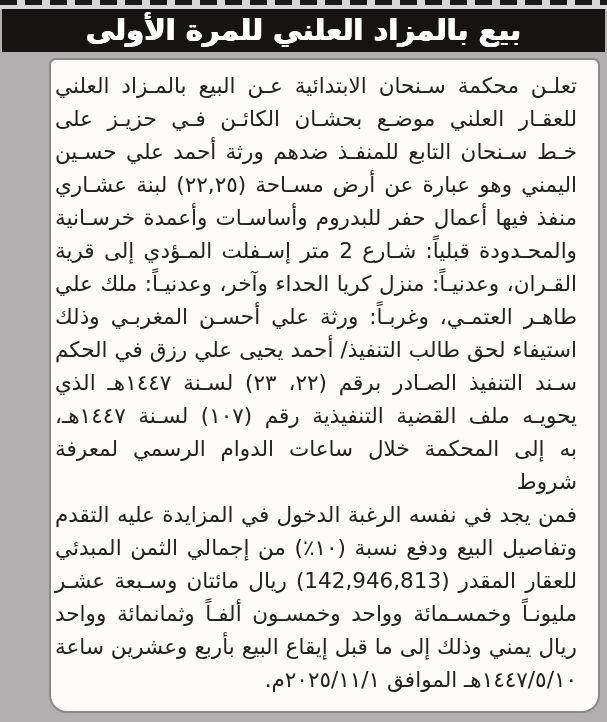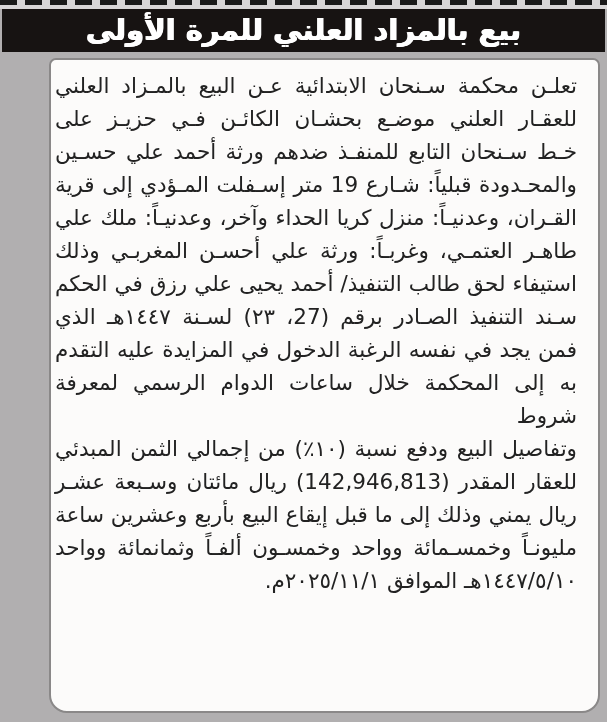--- a/index.html
+++ b/index.html
@@ -74,26 +74,29 @@
 <div class="page">
   <div class="dashes"></div>
   <div class="dash-under"></div>
   <div class="band">
     <span class="title">بيع بالمزاد العلني للمرة الأولى</span>
   </div>
   <div class="paper" lang="ar">
       <div class="line" dir="rtl">تعلـن محكمة سـنحان الابتدائية عـن البيع بالمـزاد العلني</div>
       <div class="line" dir="rtl">للعقـار العلني موضـع بحشـان الكائـن فـي حزيـز على</div>
       <div class="line" dir="rtl">خـط سـنحان التابع للمنفـذ ضدهم ورثة أحمد علي حسـين</div>
-      <div class="line" dir="rtl">والمحـدودة قبلياً: شـارع 19 متر إسـفلت المـؤدي إلى قرية</div>
+      <div class="line" dir="rtl">اليمني وهو عبارة عن أرض مسـاحة (٢٢,٢٥) لبنة عشـاري</div>
+      <div class="line" dir="rtl">منفذ فيها أعمال حفر للبدروم وأساسـات وأعمدة خرسـانية</div>
+      <div class="line" dir="rtl">والمحـدودة قبلياً: شـارع 2 متر إسـفلت المـؤدي إلى قرية</div>
       <div class="line" dir="rtl">القـران، وعدنيـاً: منزل كريا الحداء وآخر، وعدنيـاً: ملك علي</div>
       <div class="line" dir="rtl">طاهـر العتمـي، وغربـاً: ورثة علي أحسـن المغربـي وذلك</div>
       <div class="line" dir="rtl">استيفاء لحق طالب التنفيذ/ أحمد يحيى علي رزق في الحكم</div>
-      <div class="line" dir="rtl">سـند التنفيذ الصـادر برقم (27، ٢٣) لسـنة ١٤٤٧هـ الذي</div>
+      <div class="line" dir="rtl">سـند التنفيذ الصـادر برقم (٢٢، ٢٣) لسـنة ١٤٤٧هـ الذي</div>
+      <div class="line" dir="rtl">يحويـه ملف القضية التنفيذية رقم (١٠٧) لسـنة ١٤٤٧هـ،</div>
+      <div class="line" dir="rtl">به إلى المحكمة خلال ساعات الدوام الرسمي لمعرفة شروط</div>
       <div class="line" dir="rtl">فمن يجد في نفسه الرغبة الدخول في المزايدة عليه التقدم</div>
-      <div class="line" dir="rtl">به إلى المحكمة خلال ساعات الدوام الرسمي لمعرفة شروط</div>
       <div class="line" dir="rtl">وتفاصيل البيع ودفع نسبة (١٠٪) من إجمالي الثمن المبدئي</div>
       <div class="line" dir="rtl">للعقار المقدر (142,946,813) ريال مائتان وسـبعة عشـر</div>
+      <div class="line" dir="rtl">مليونـاً وخمسـمائة وواحد وخمسـون ألفـاً وثمانمائة وواحد</div>
       <div class="line" dir="rtl">ريال يمني وذلك إلى ما قبل إيقاع البيع بأربع وعشرين ساعة</div>
-      <div class="line" dir="rtl">مليونـاً وخمسـمائة وواحد وخمسـون ألفـاً وثمانمائة وواحد</div>
       <div class="line" dir="rtl">١٤٤٧/٥/١٠هـ الموافق ٢٠٢٥/١١/١م.</div>
     </div>
 </div>
 
 </body></html>

